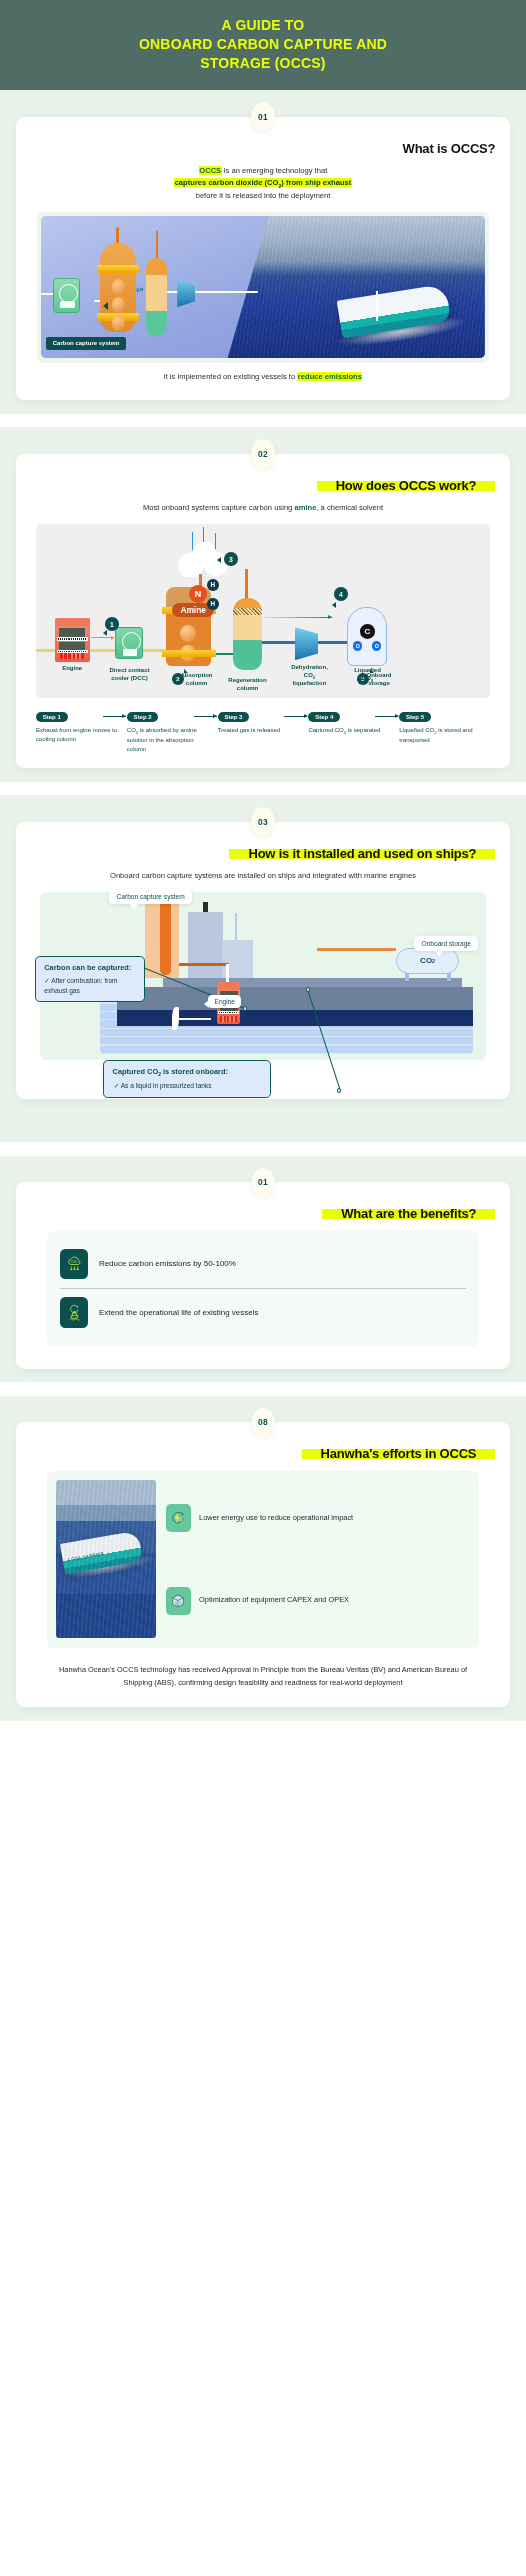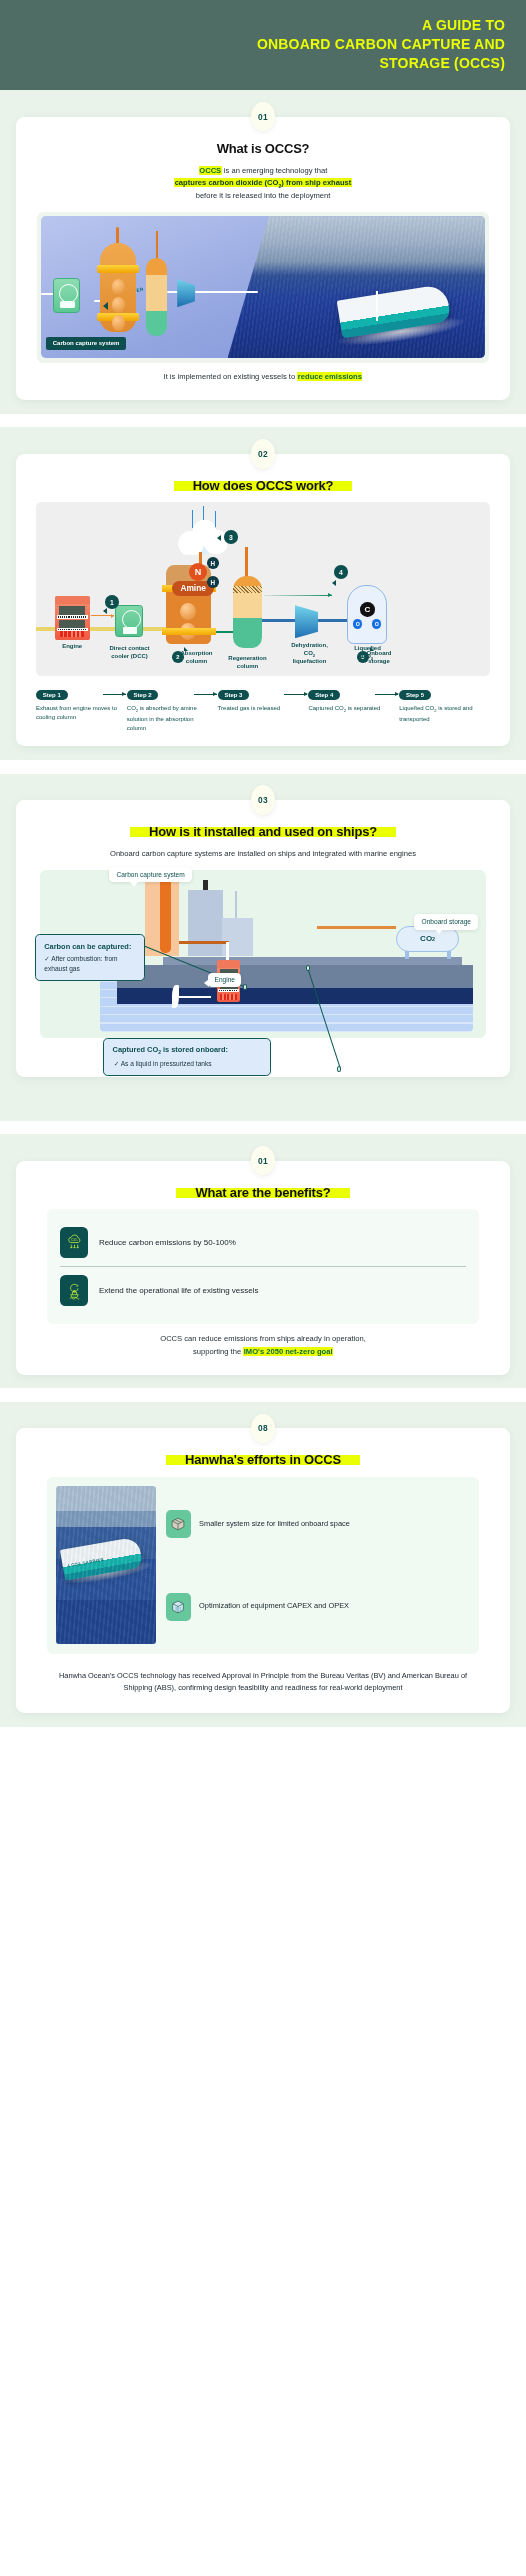--- a/index.html
+++ b/index.html
@@ -8,21 +8,21 @@
     background: #ffffff;
     font-family: "Liberation Sans", sans-serif;
     color: #123b3b;
     -webkit-font-smoothing: antialiased;
   }
 
   
   .hero {
     background: #4f6d64;
     padding: 16px 21px 18px;
-    text-align: right;
+    text-align: center;
   }
   .hero h1 {
     color: #eaff00;
     font-size: 14px;
     line-height: 1.34;
     font-weight: 900;
     letter-spacing: 0.2px;
     text-transform: uppercase;
   }
 
@@ -46,21 +46,21 @@
     background: #ffffff;
     border-radius: 8.4px;
     margin: -14.7px 16px 0;
     padding: 24px 14.7px 13.7px;
     box-shadow: 0 2.1px 9.5px rgba(20,60,50,.06);
     position: relative;
     z-index: 2;
   }
 
   h2.sec-title {
-    text-align: center;
+    text-align: right;
     font-size: 13px;
     font-weight: 900;
     color: #111;
     letter-spacing: -0.2px;
     margin-bottom: 9.5px;
   }
   h2.sec-title .hl {
     background: linear-gradient(transparent 18%, #eaff00 18%, #eaff00 86%, transparent 86%);
     padding: 0 19px;
   }
@@ -487,20 +487,23 @@
 <div class="gap"></div>
 
 <section class="band">
   <div class="badge-wrap">
     <div class="badge">02</div>
   </div>
   <div class="card">
     <h2 class="sec-title">
       <span class="hl">How does OCCS work?</span>
     </h2>
+    <p class="lead">
+      <span>Most onboard systems capture carbon using </span><span class="grn">amine</span><span>, a chemical solvent</span>
+    </p>
 
     <div class="proc">
 
       <div class="yline yl1"></div>
       <div class="yline yl2"></div>
       <div class="yline yl3"></div>
       <div class="gline gl1"></div>
       <div class="bline bl1"></div>
       <div class="bline bl2"></div>
       <div class="arrow-o"></div>
@@ -703,24 +706,20 @@
             <path d="M20.5 4.5 22.8 7l-3 1.6"></path>
             <path d="M9 24h14l-2.2 5H11z"></path>
             <path d="M12 24v-5h8v5M14.5 19v-3h3v3"></path>
             <path d="M7 31c1.6-1.6 3.2-1.6 4.8 0 1.6 1.6 3.2 1.6 4.8 0 1.6-1.6 3.2-1.6 4.8 0 1.2 1.2 2.4 1.5 3.6.8"></path>
           </svg>
         </div>
         <div class="b-text">Extend the operational life of existing vessels</div>
       </div>
     </div>
 
-    <p class="lead" style="margin-bottom:3.2px;">
-      <span>OCCS can reduce emissions from ships already in operation,</span><br>
-      <span>supporting the </span><span class="grn-mark">IMO's 2050 net-zero goal</span>
-    </p>
   </div>
 </section>
 
 <div class="gap"></div>
 
 <section class="band">
   <div class="badge-wrap">
     <div class="badge">08</div>
   </div>
   <div class="card">
@@ -731,26 +730,27 @@
     <div class="hanwha-panel">
       <div class="hw-photo">
         <div class="hw-wake"></div>
         <div class="hw-ship"></div>
         <div class="hw-ship-lbl">LCO2 CARRIER</div>
       </div>
       <div class="hw-list">
         <div class="hw-row">
           <div class="hw-icon">
             <svg width="16" height="16" viewBox="0 0 30 30" fill="none" stroke="#2b5f4c" stroke-width="1.3">
-              <path d="M15 4 26 9.5v11L15 26 4 20.5v-11z" fill="#d9cbbd"></path>
-              <path d="M4 9.5 15 15l11-5.5M15 15v11"></path>
-              <path d="M9.5 6.8 20.5 12.3"></path>
+              <path d="M22.5 7.8A10 10 0 1 0 25 15"></path>
+              <path d="M22 4.5 25.3 8l-4 1.8"></path>
+              <path d="M14 7.5 9.5 16h4l-1 6.5 5.5-9h-4z" fill="#f2e25a" stroke="#f2e25a"></path>
+              <path d="M21 13v7M18.8 18.2 21 20.8l2.2-2.6" stroke="#f2e25a"></path>
             </svg>
           </div>
-          <div class="hw-text">Smaller system size for limited onboard space</div>
+          <div class="hw-text">Lower energy use to reduce operational impact</div>
         </div>
         <div class="hw-row">
           <div class="hw-icon">
             <svg width="16" height="16" viewBox="0 0 30 30" fill="none" stroke="#2b5f4c" stroke-width="1.3">
               <path d="M15 4 25 9v12l-10 5-10-5V9z" fill="#cfe7f5"></path>
               <path d="M5 9l10 5 10-5M15 14v12"></path>
               <rect x="10" y="15" width="3" height="8" fill="#9fc6dd" stroke="none"></rect>
               <rect x="14" y="16" width="3" height="8" fill="#9fc6dd" stroke="none"></rect>
               <rect x="18" y="15" width="3" height="8" fill="#9fc6dd" stroke="none"></rect>
             </svg>

